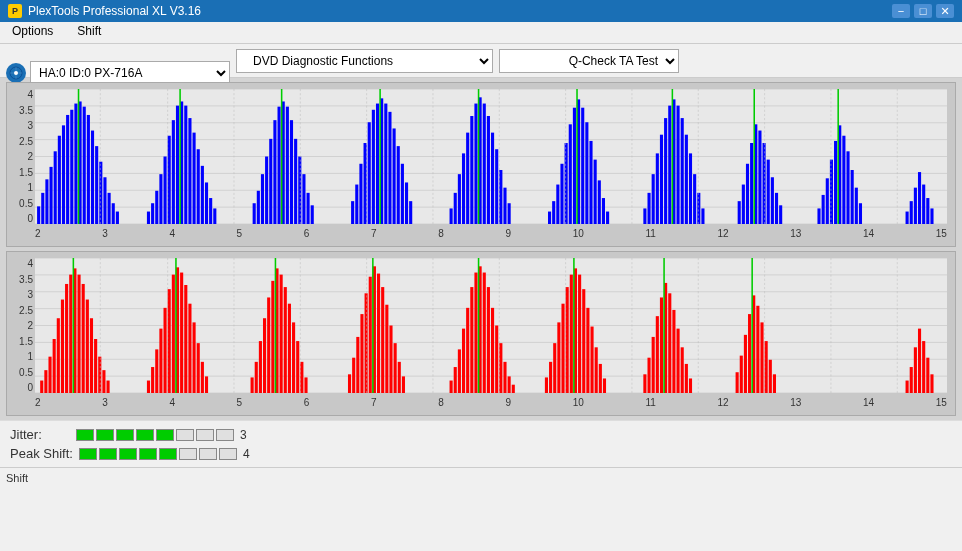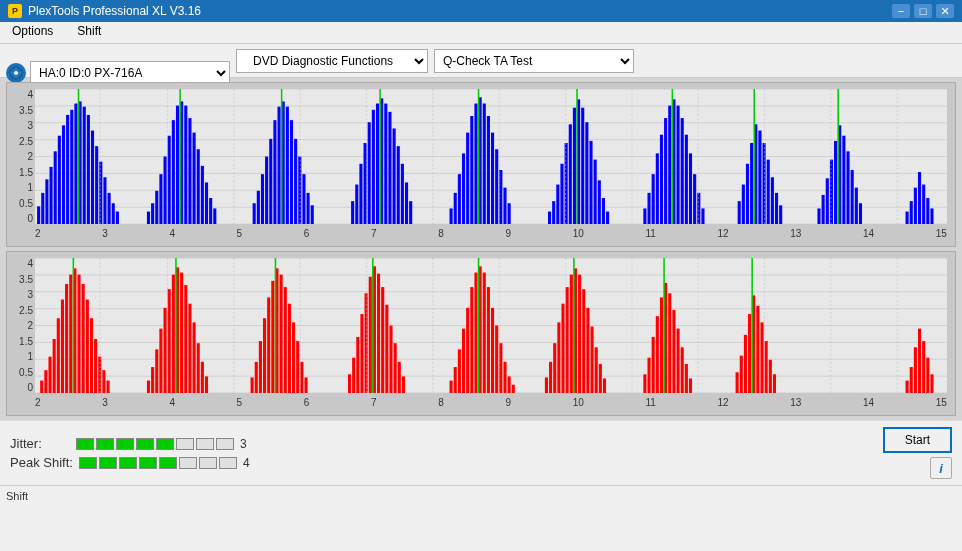--- a/index.html
+++ b/index.html
@@ -100,22 +100,22 @@
     }
     select {
       height: 24px;
       font-size: 12px;
       border: 1px solid #aaa;
       background: white;
       padding: 0 4px;
       cursor: pointer;
     }
     select.drive-select { width: 200px; }
-    select.function-select { width: 192px; padding-left: 12px; }
-    select.test-select { width: 200px; }
+    select.function-select { width: 257px; padding-left: 12px; }
+    select.test-select { width: 180px; text-align: right; }
 
     .charts-area {
       background: #d4d4d4;
       padding: 4px 6px;
       display: flex;
       flex-direction: column;
       gap: 4px;
     }
     .chart-container {
       background: #c8c8c8;
@@ -750,21 +750,17 @@
         <div class="progress-segment filled"></div>
         <div class="progress-segment empty"></div>
         <div class="progress-segment empty"></div>
         <div class="progress-segment empty"></div>
       </div>
       <span class="metric-value">4</span>
     </div>
   </div>
 
 
-  <div class="bottom-right">
-    <button class="start-button">Start</button>
-    <button class="info-button">i</button>
-  </div>
 </div>
 
 <div class="status-bar">
   <span>Shift</span>
 </div>
 
 </body></html>

